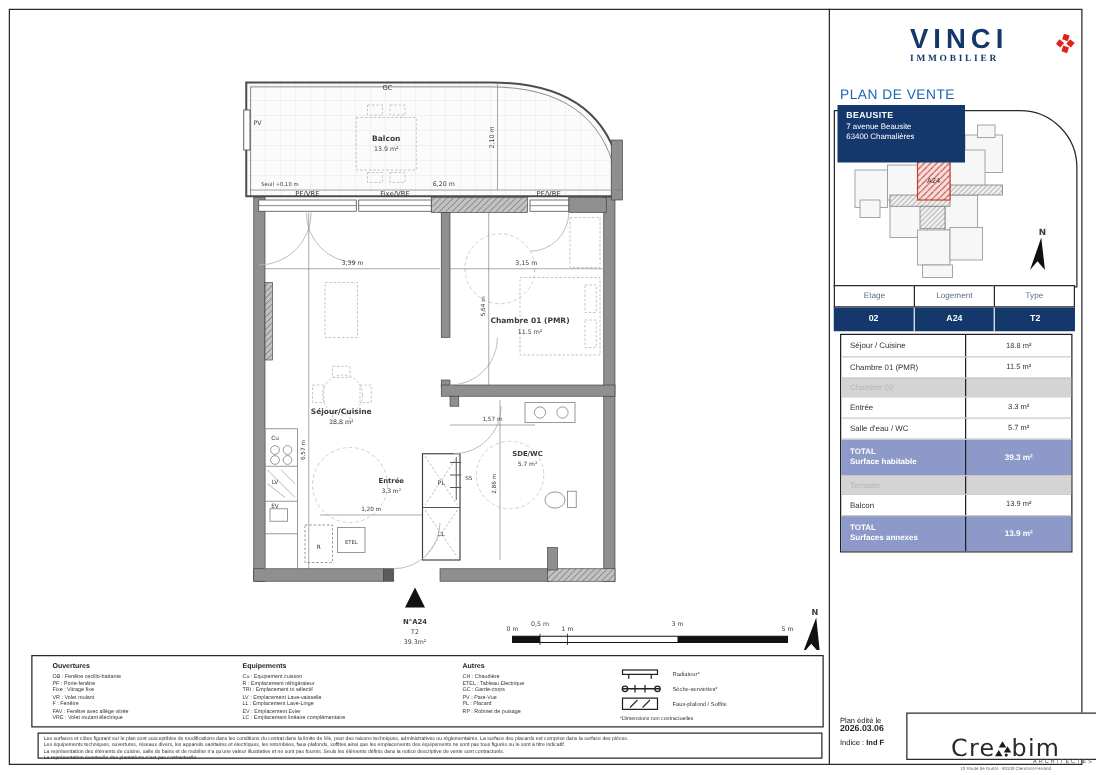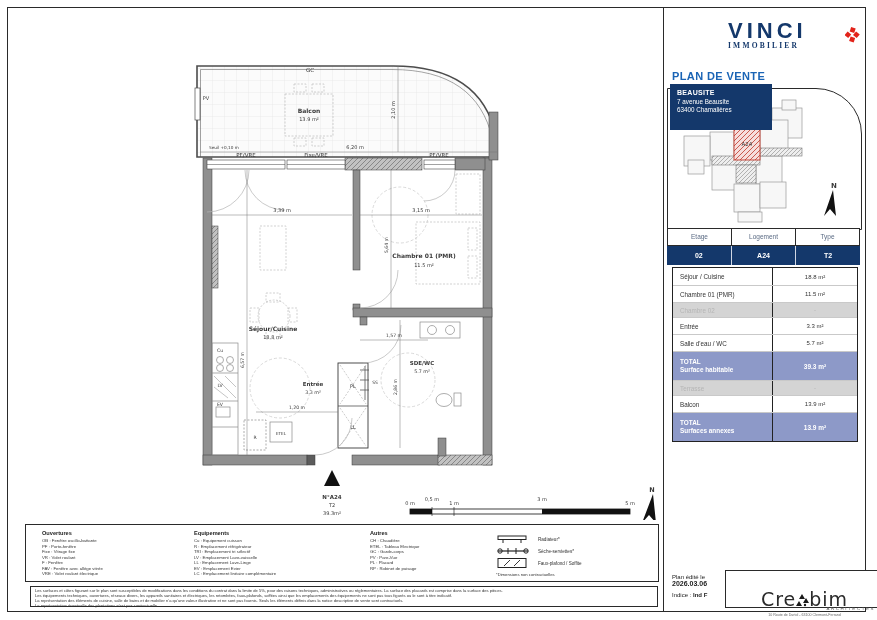--- a/index.html
+++ b/index.html
@@ -5,21 +5,21 @@
   html,body{margin:0;padding:0;background:#e8e8e8;}
   #sheet{position:relative;width:877px;height:620px;background:#fff;
          font-family:"Liberation Sans",sans-serif;overflow:hidden;margin:0 auto;}
   .abs{position:absolute;}
   .frame{position:absolute;border:1px solid #2a2a2a;box-sizing:border-box;}
   svg text{font-family:"DejaVu Sans",sans-serif;fill:#3a3a3a;}
   
   .vinci{display:flex;align-items:flex-start;justify-content:flex-end;gap:16px;}
   .vinci-name{font-size:22px;font-weight:bold;color:#14386b;letter-spacing:4px;line-height:22px;}
   .vinci-sub{font-size:7.5px;font-weight:bold;color:#14386b;letter-spacing:2.2px;text-align:right;margin-top:-1px;padding-right:30px;font-family:Liberation Serif, serif;}
-  .doc-title{font-size:11px;font-weight:bold;color:#1a64b5;letter-spacing:.4px;
+  .doc-title{font-size:11px;font-weight:normal;color:#1a64b5;letter-spacing:.4px;
              border-bottom:1.5px solid #1a64b5;padding-bottom:2px;display:inline-block;}
   .map-box{border:1px solid #2a2a2a;border-radius:0 46px 0 0;background:#fff;}
   .proj-card{background:#14386b;color:#fff;padding:5px 7px;box-sizing:border-box;z-index:3;}
   .proj-name{font-size:7px;font-weight:bold;letter-spacing:.3px;margin-bottom:2px;}
   .proj-addr{font-size:6.3px;line-height:8px;}
   .unit-table{display:flex;flex-direction:column;}
   .unit-hrow,.unit-vrow{display:flex;}
   .unit-hcell{flex:1;border:1px solid #2a2a2a;border-right:none;background:#fff;color:#5b6b84;
               font-size:6.5px;text-align:center;line-height:16px;height:16px;}
   .unit-hcell:last-child{border-right:1px solid #2a2a2a;}

